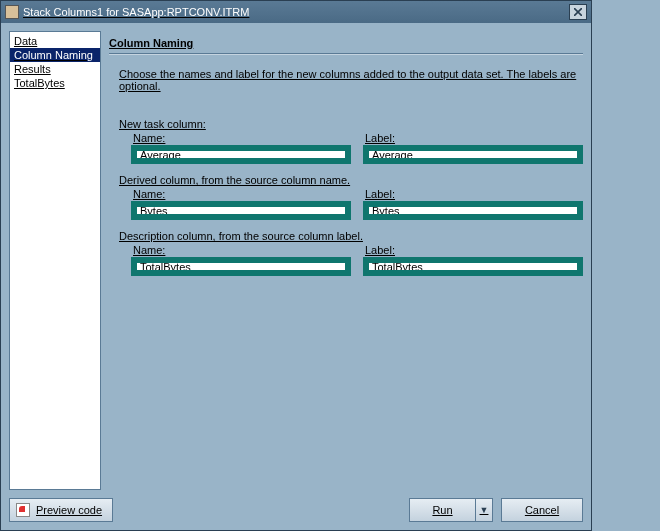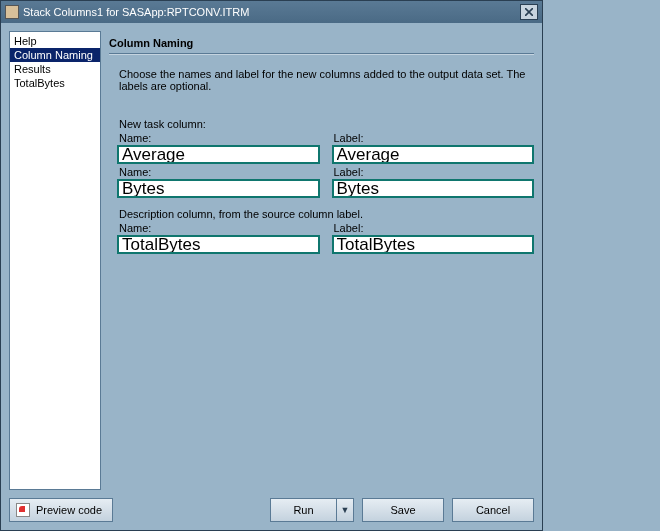--- a/index.html
+++ b/index.html
@@ -1,35 +1,35 @@
 <!DOCTYPE html>
 <html><head>
 <meta charset="utf-8">
 <style>
   * { box-sizing: border-box; margin: 0; padding: 0; }
   body { font-family: Tahoma, Arial, sans-serif; font-size: 11px; background: #99b4c8; }
-  .window { width: 543px; height: 531px; background: #99b4c8; display: flex; flex-direction: column; border: 1px solid #2a3f52; }
+  .window { width: 592px; height: 531px; background: #99b4c8; display: flex; flex-direction: column; border: 1px solid #2a3f52; text-decoration: underline; }
   .titlebar { height: 22px; background: linear-gradient(#5a7a95, #4a6a85); color: #fff; display: flex; align-items: center; padding: 0 4px; font-size: 11px; }
   .titlebar-icon { width: 14px; height: 14px; background: #d8c09a; border: 1px solid #555; margin-right: 4px; display:inline-block; }
   .titlebar-title { flex: 1; }
   .titlebar-close { width: 18px; height: 16px; background: #c8d4de; border: 1px solid #2a3f52; display:flex; align-items:center; justify-content:center; color:#2a3f52; font-size:10px; font-family: Arial; cursor: default; }
   .outer-body { flex: 1; padding: 8px; display: flex; flex-direction: column; gap: 6px; }
   .main-row { flex: 1; display: flex; gap: 8px; }
   .sidebar { width: 92px; background: #fff; border: 1px solid #5a7a95; padding: 2px 0; }
   .sidebar-item { padding: 1px 4px; cursor: default; color: #000; }
   .sidebar-item.selected { background: #0a246a; color: #fff; }
   .content { flex: 1; display: flex; flex-direction: column; }
   .content h2 { font-size: 11px; font-weight: bold; color: #000; padding: 6px 0 4px 0; }
   .hr { height: 1px; background: #5a7a95; margin-bottom: 10px; box-shadow: 0 1px 0 #c5d4e0; }
   .desc { color: #000; margin: 4px 0 18px 10px; }
   .section-label { color:#000; margin: 8px 0 2px 10px; }
-  .field-row { display:flex; gap: 12px; margin-left: 8px; margin-bottom: 2px; }
+  .field-row { display:flex; gap: 12px; margin-left: 22px; margin-bottom: 2px; }
   .field-col { flex:1; }
   .field-col label { display:block; color:#000; margin-bottom: 1px; padding-left: 2px; }
-  .field-col input { width: 100%; height: 19px; border: 2px solid #0f766e; background:#fff; padding: 1px 3px; font-family: inherit; font-size: 17px; color:#000; }
+  .field-col input { width: 100%; height: 19px; border: 6px solid #0f766e; background:#fff; padding: 1px 3px; font-family: inherit; font-size: 11px; color:#000; }
   .status-box { margin-top: 18px; height: 52px; background:#fff; border:1px solid #5a7a95; position: relative; padding: 2px 22px 2px 4px; font-size:11px; color:#000; overflow:auto; }
   .scroll-stub { position:absolute; right:0; top:0; bottom:0; width:18px; background:#d9e2ea; border-left:1px solid #aabccb; display:flex; flex-direction:column; justify-content:space-between; }
   .scroll-btn { height:16px; background:#c8d4de; border:1px solid #8aa2b6; display:flex; align-items:center; justify-content:center; font-size:9px; color:#2a3f52; }
   .button-row { display:flex; align-items:flex-end; gap:8px; padding-top: 2px; }
   .spacer { flex:1; }
   .preview-btn { height: 24px; padding: 0 10px 0 6px; background: linear-gradient(#e6edf3, #c4d2de); border:1px solid #5a7a95; display:flex; align-items:center; gap:6px; color:#000; cursor: default; font-size:11px; }
   .preview-icon { width: 14px; height: 14px; background:#fff; border:1px solid #888; position:relative; }
   .preview-icon::after { content:""; position:absolute; left:2px; top:2px; width:6px; height:6px; background:#e03030; border-radius:50% 0 0 0; }
   .btn { height: 24px; width: 82px; background: linear-gradient(#e6edf3, #c4d2de); border:1px solid #5a7a95; color:#000; cursor: default; font-size:11px; display:flex; align-items:center; justify-content:center; }
   .run-wrap { display:flex; }
@@ -47,21 +47,21 @@
       <svg width="8" height="8" viewBox="0 0 8 8">
           <path d="M0 0 L8 8 M8 0 L0 8" stroke="#2a3f52" stroke-width="1.6"></path>
         </svg>
     </div>
   </div>
 
   <div class="outer-body">
     <div class="main-row">
 
       <div class="sidebar">
-        <div class="sidebar-item">Help</div>
+        <div class="sidebar-item">Data</div>
         <div class="sidebar-item selected">Column Naming</div>
         <div class="sidebar-item">Results</div>
         <div class="sidebar-item">TotalBytes</div>
       </div>
 
       <div class="content">
         <h2>Column Naming</h2>
         <div class="hr"></div>
         <div class="desc">Choose the names and label for the new columns added to the output data set.  The labels are optional.</div>
 
@@ -70,20 +70,21 @@
           <div class="field-col">
             <label>Name:</label>
             <input type="text" value="Average" style="">
           </div>
           <div class="field-col">
             <label>Label:</label>
             <input type="text" value="Average" style="">
           </div>
         </div>
 
+        <div class="section-label">Derived column, from the source column name.</div>
         <div class="field-row">
           <div class="field-col">
             <label>Name:</label>
             <input type="text" value="Bytes" style="">
           </div>
           <div class="field-col">
             <label>Label:</label>
             <input type="text" value="Bytes" style="">
           </div>
         </div>
@@ -108,17 +109,16 @@
         <span class="preview-icon"></span>
         <span>Preview code</span>
       </div>
       <div class="spacer"></div>
       <div class="run-wrap">
         <div class="btn">Run</div>
         <div class="run-drop">
           <span>▼</span>
         </div>
       </div>
-      <div class="btn">Save</div>
       <div class="btn">Cancel</div>
     </div>
   </div>
 </div>
 
 </body></html>

